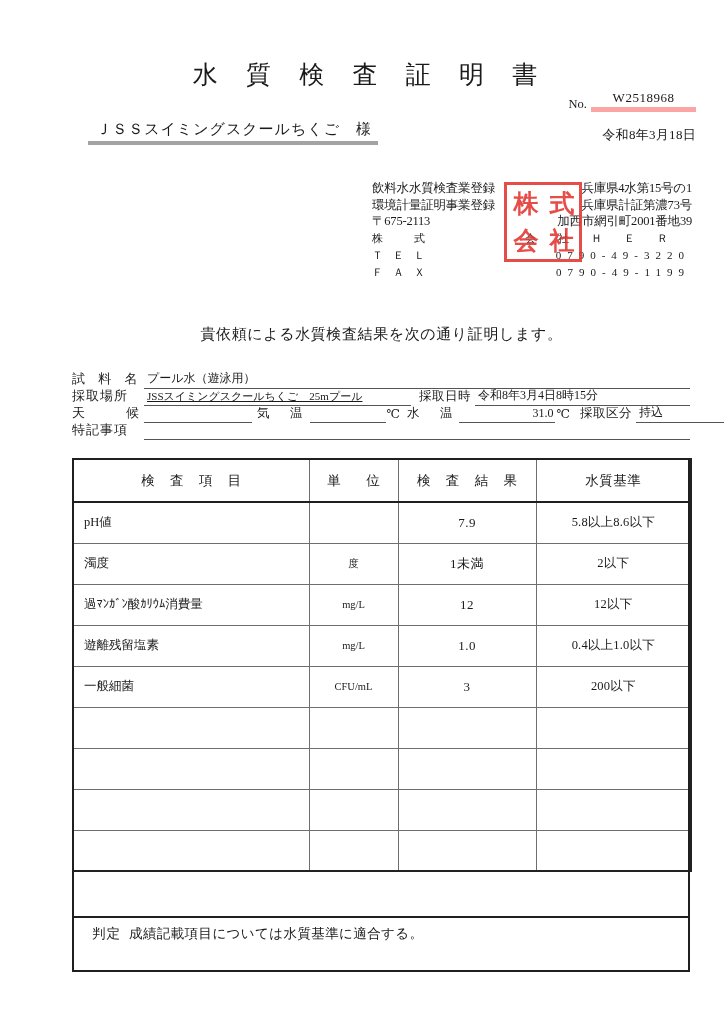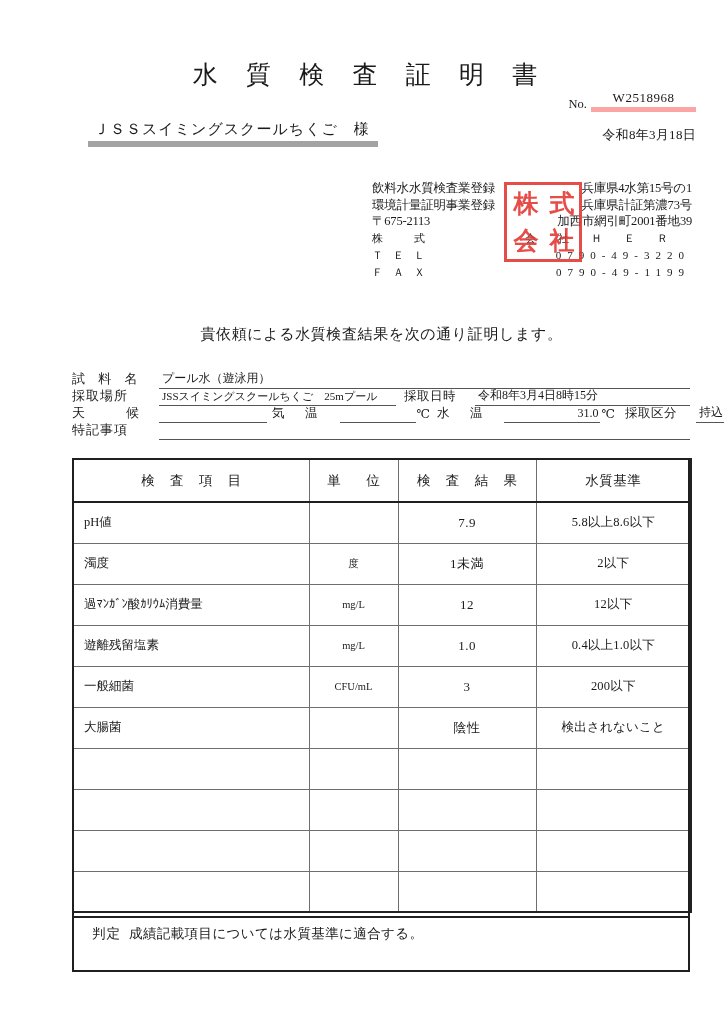--- a/index.html
+++ b/index.html
@@ -47,24 +47,25 @@
     font-size: 13px;
     letter-spacing: 0.5px;
   }
 
   
   .addressee {
     position: absolute;
     left: 88px;
     top: 120px;
     font-size: 15px;
-    border-bottom: 6px solid #a3a3a3;
+    border-bottom: 4px solid #a3a3a3;
     padding: 0 6px 2px 6px;
     min-width: 290px;
     letter-spacing: 1px;
+    text-align: right;
   }
 
   
   .issue-date {
     position: absolute;
     right: 28px;
     top: 126px;
     font-size: 13px;
     letter-spacing: 0.3px;
   }
@@ -171,23 +172,22 @@
   }
   .slabel.wide { letter-spacing: 1px; }
   .sline {
     border-bottom: 1px solid #555;
     flex: 1;
     padding: 0 3px 1px 3px;
     font-size: 12px;
     white-space: nowrap;
     overflow: hidden;
     min-height: 15px;
-    margin-left: 15px;
-  }
-  .sline.small { font-size: 11px; }
+  }
+  .sline.small { font-size: 11px; text-decoration: underline; }
   .inline-lab {
     flex: none;
     font-size: 12.5px;
     letter-spacing: 4px;
     padding: 0 3px 1px 5px;
     white-space: nowrap;
   }
   .sline.w-weather { max-width: 108px; flex: none; width: 108px; }
   .sline.w-airtemp { max-width: 76px; flex: none; width: 76px; }
   .sline.w-watertemp { flex: none; width: 96px; text-align: right; padding-right: 2px; }
@@ -390,26 +390,20 @@
           <td class="c-unit">mg/L</td>
           <td class="c-result">1.0</td>
           <td class="c-std">0.4以上1.0以下</td>
         </tr>
         <tr>
           <td class="c-item">一般細菌</td>
           <td class="c-unit">CFU/mL</td>
           <td class="c-result">3</td>
           <td class="c-std">200以下</td>
         </tr>
-        <tr>
-          <td class="c-item">大腸菌</td>
-          <td class="c-unit"></td>
-          <td class="c-result">陰性</td>
-          <td class="c-std">検出されないこと</td>
-        </tr>
         <tr class="blank">
           <td class="c-item"></td>
           <td class="c-unit"></td>
           <td class="c-result"></td>
           <td class="c-std"></td>
         </tr>
         <tr class="blank">
           <td class="c-item"></td>
           <td class="c-unit"></td>
           <td class="c-result"></td>

